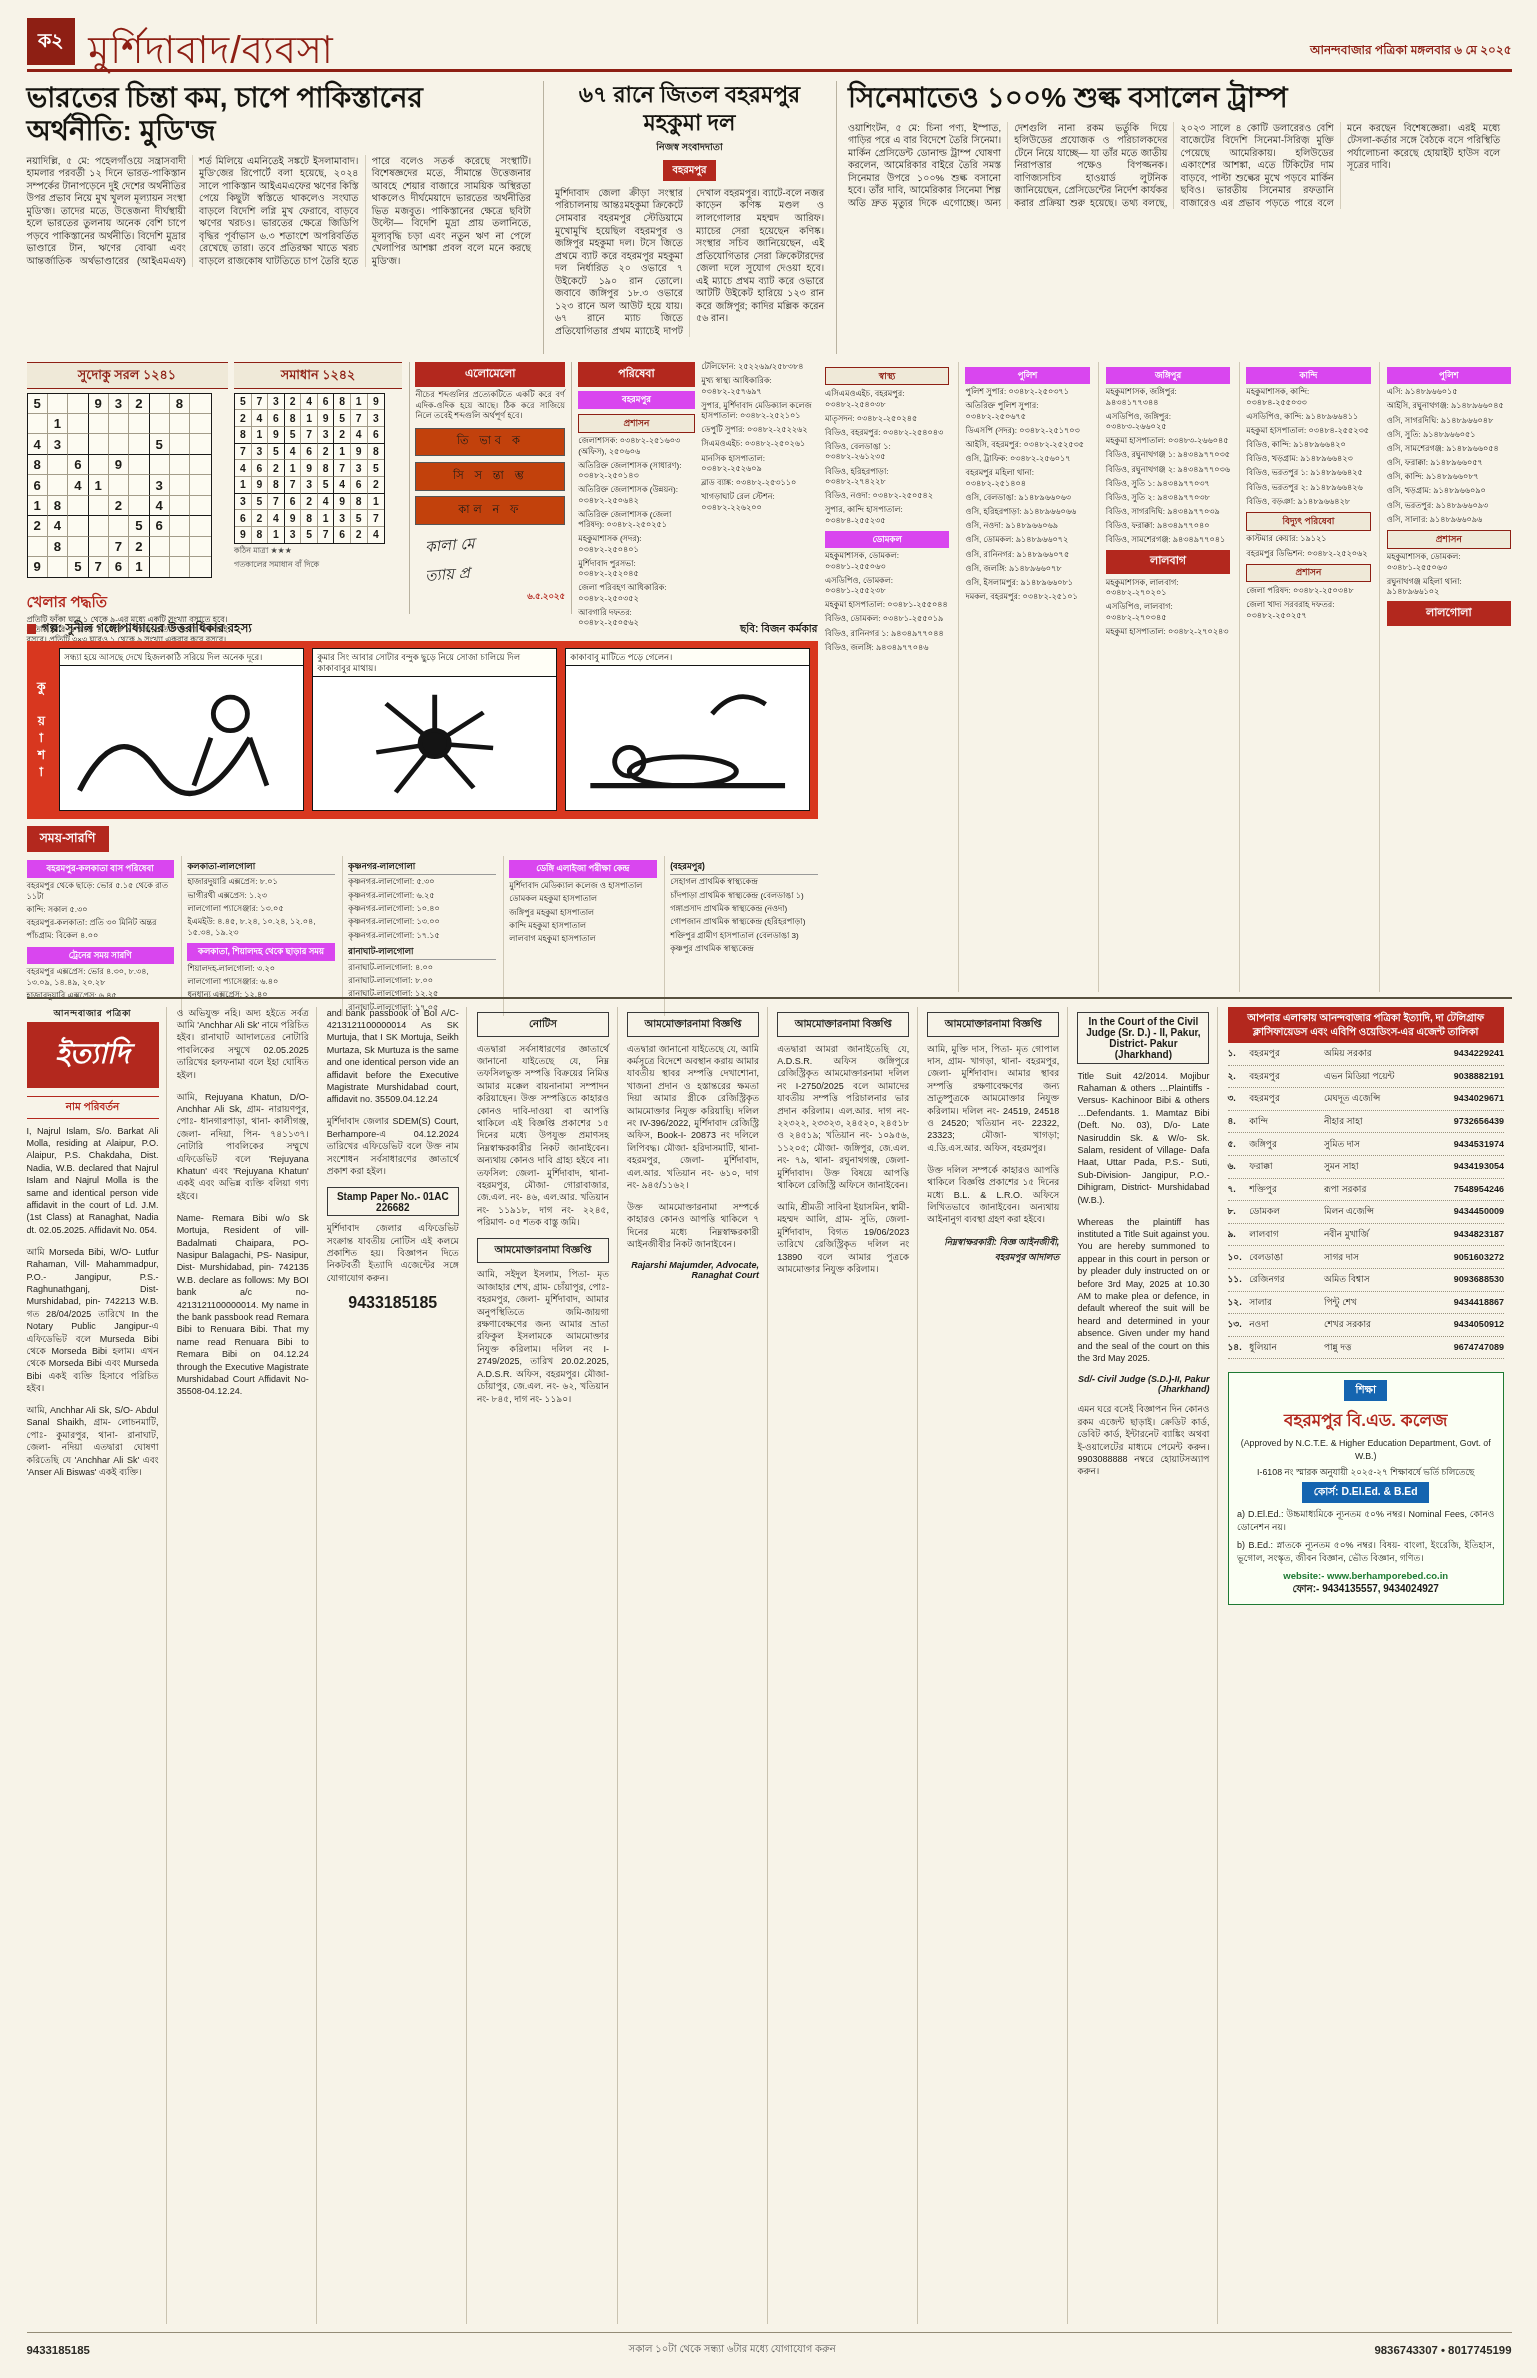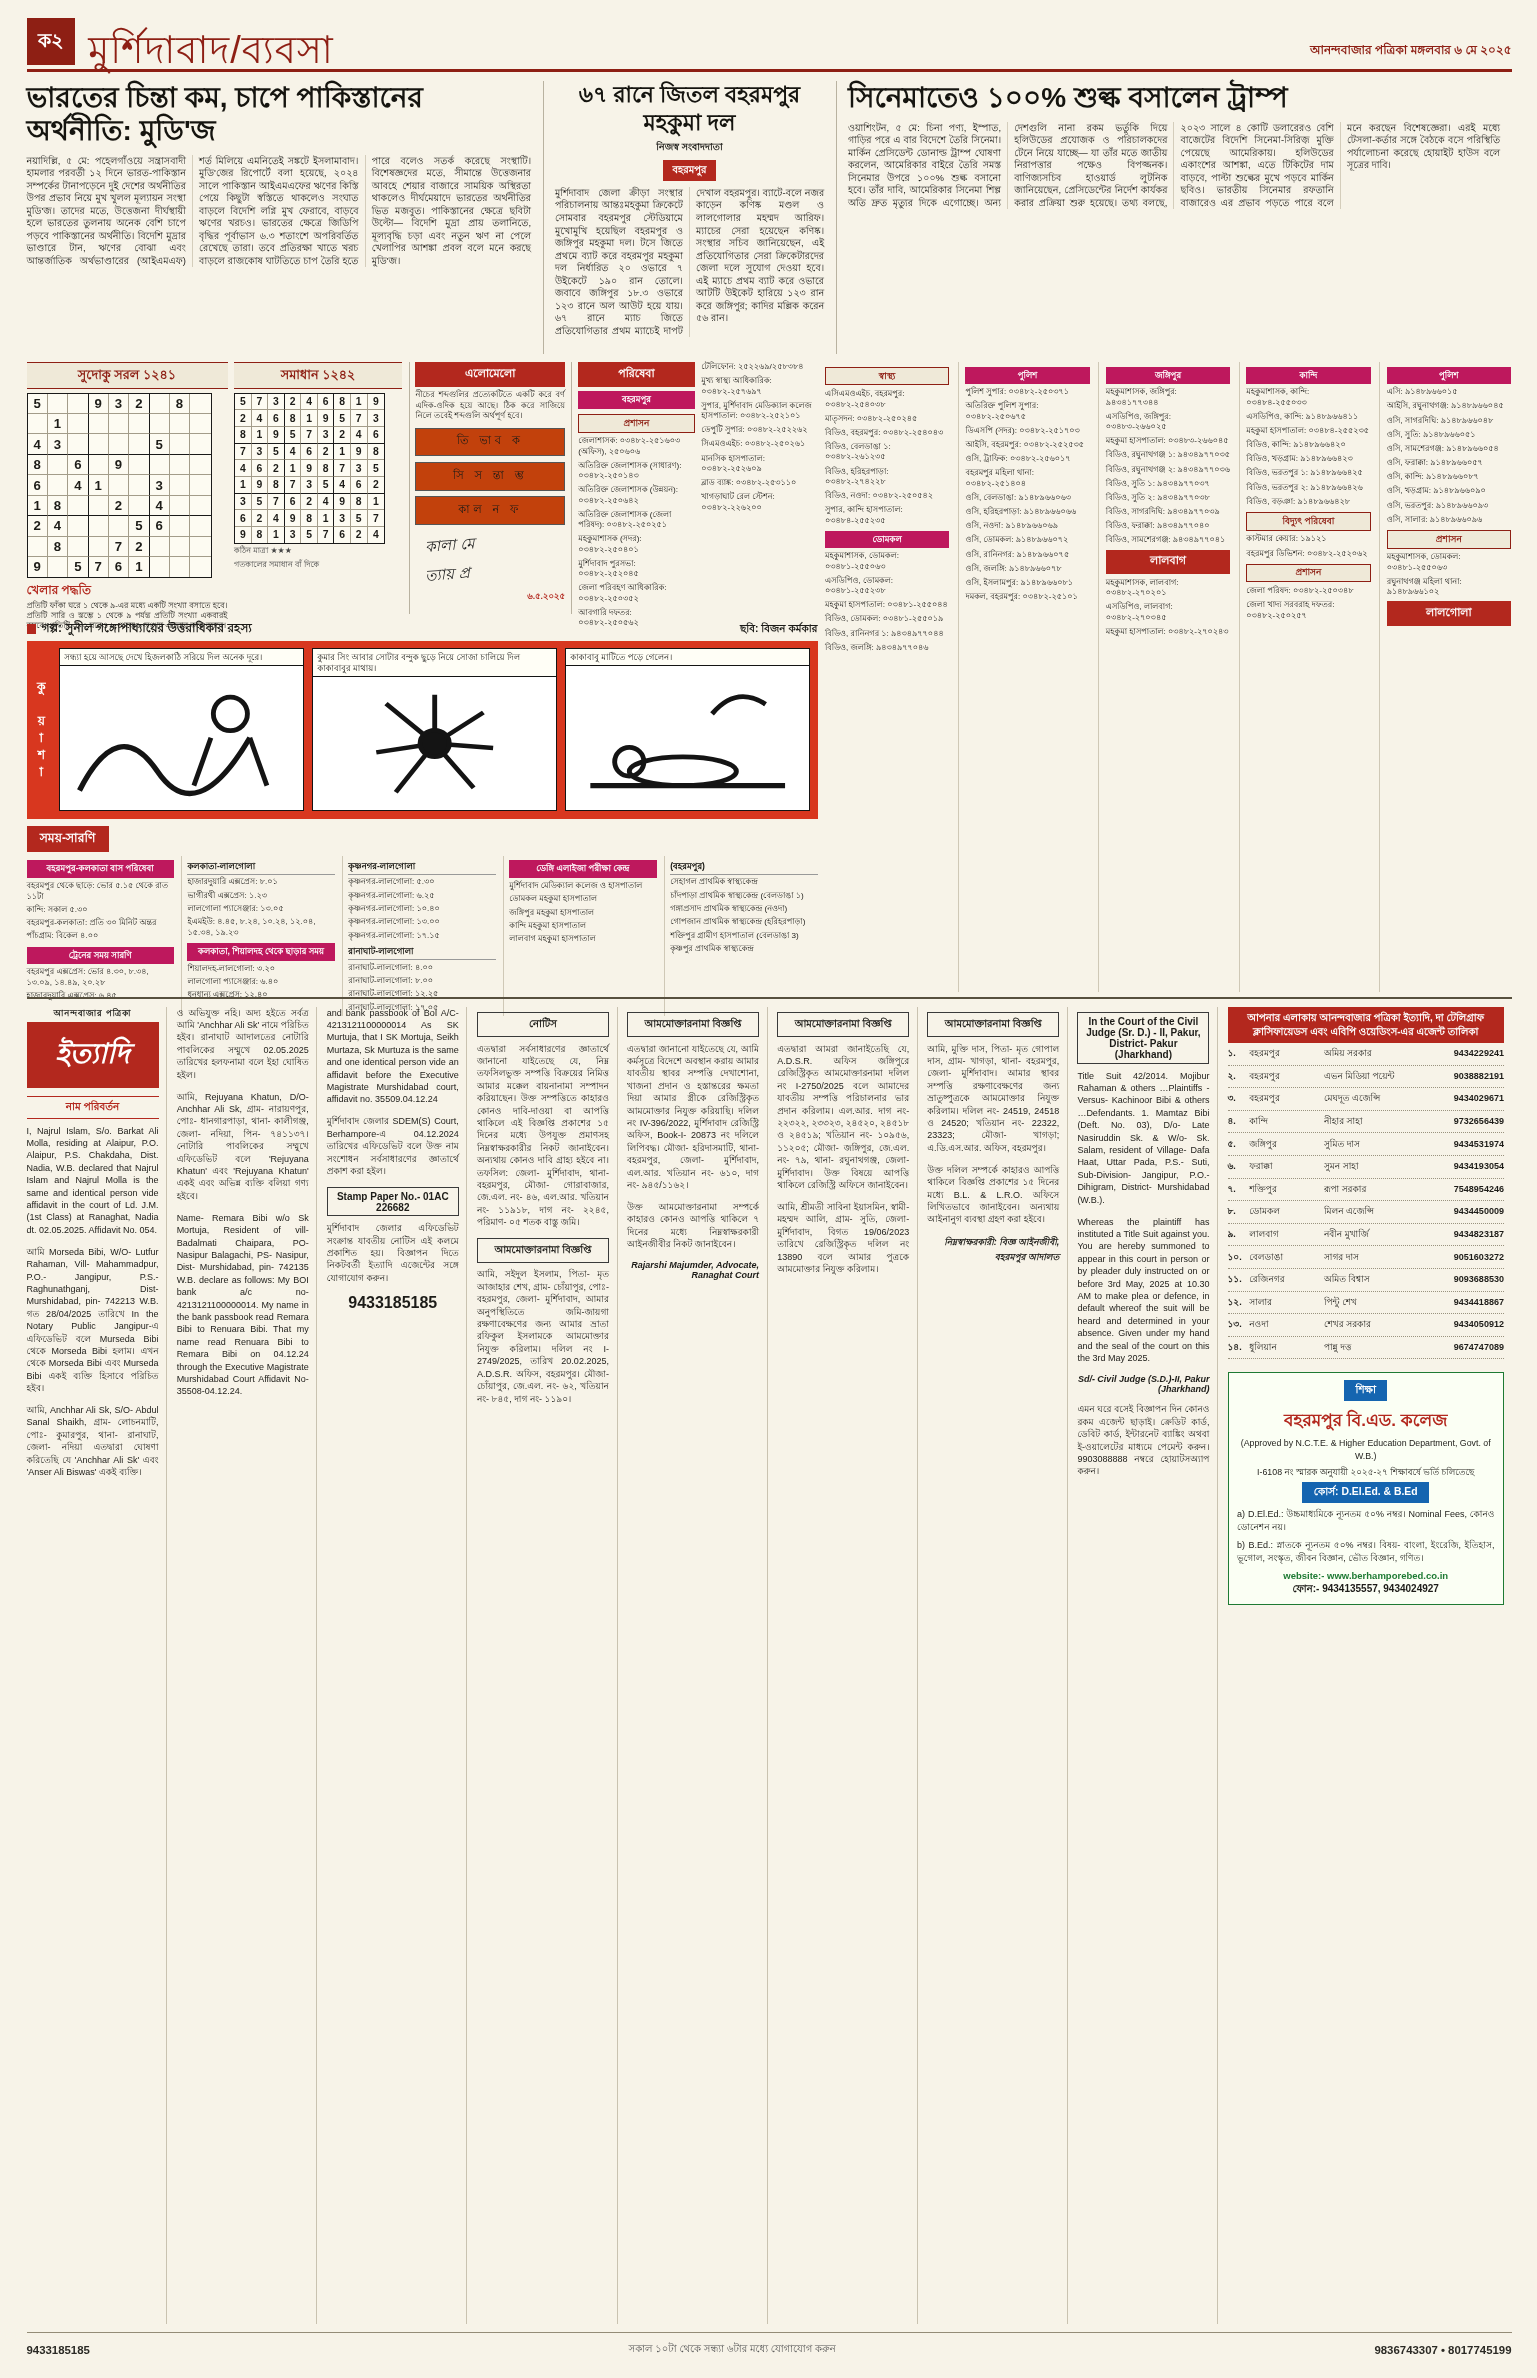--- a/index.html
+++ b/index.html
@@ -34,26 +34,26 @@
   .panel-title{background:#efe9d8;border-top:1.9px solid #8e1f14;border-bottom:0.9px solid #8e1f14;
                color:#8e1f14;font-weight:bold;font-size:12.8px;text-align:center;padding:1.9px 0;margin-bottom:3.8px}
   .sudoku-box{flex:0 0 201px}
   .solution-box{flex:0 0 168px}
   .sud-grid{display:grid;grid-template-columns:repeat(9,1fr);border:1.9px solid #1a1a1a;background:#fdfbf2}
   .sud-grid.big{width:185px;height:185px}
   .sud-grid.small{width:151px;height:151px}
   .sud-cell{display:flex;align-items:center;justify-content:center;font-weight:bold}
   .sud-cell.big{font-size:13.2px}
   .sud-cell.small{font-size:10.4px}
-  .rules-head{color:#b3281e;font-weight:bold;font-size:12px;margin-top:3px}
+  .rules-head{color:#b3281e;font-weight:bold;font-size:15px;margin-top:12px}
   .rules-text,.small-note{font-size:8px;line-height:1.3;text-align:justify}
   .small-note{margin-top:2.8px;color:#444}
   .jumble-box{flex:0 0 163px;border-left:0.9px solid #b9b2a0;border-right:0.9px solid #b9b2a0;padding:0 5.7px}
   .chip-red{background:#b3281e;color:#fff;text-align:center;font-weight:bold;font-size:11px;padding:2.8px 3.8px;margin-bottom:3.8px}
-  .chip-blue{background:#be185d;color:#fff;text-align:center;font-weight:bold;font-size:8.5px;padding:1.9px 2.8px;margin:4.7px 0 2.8px}
+  .chip-blue{background:#d946ef;color:#fff;text-align:center;font-weight:bold;font-size:8.5px;padding:1.9px 2.8px;margin:4.7px 0 2.8px}
   .jumble-text{font-size:8.1px;line-height:1.3;text-align:justify;margin-bottom:5.7px}
   .tile{border:0.9px solid #555;background:#c2410c;text-align:center;font-weight:normal;font-size:11.4px;
         padding:3.8px 1.9px;margin-bottom:5.7px;letter-spacing:3.8px}
   .script{font-family:"DejaVu Serif","Liberation Serif",serif;font-style:italic;font-size:15px;
           transform:rotate(-4deg);margin:3.8px 0 0 9.5px;color:#222}
   .jumble-date{color:#b3281e;font-size:8.5px;font-weight:bold;margin-top:5.7px;text-align:right}
   .svc-col-left{flex:1;min-width:0}
   
   .services{position:absolute;left:825px;top:362px;width:686px;height:630px;display:flex;gap:8.5px}
   .svc-col{flex:1;min-width:0;border-left:0.9px solid #cfc8b6;padding-left:6.6px}

